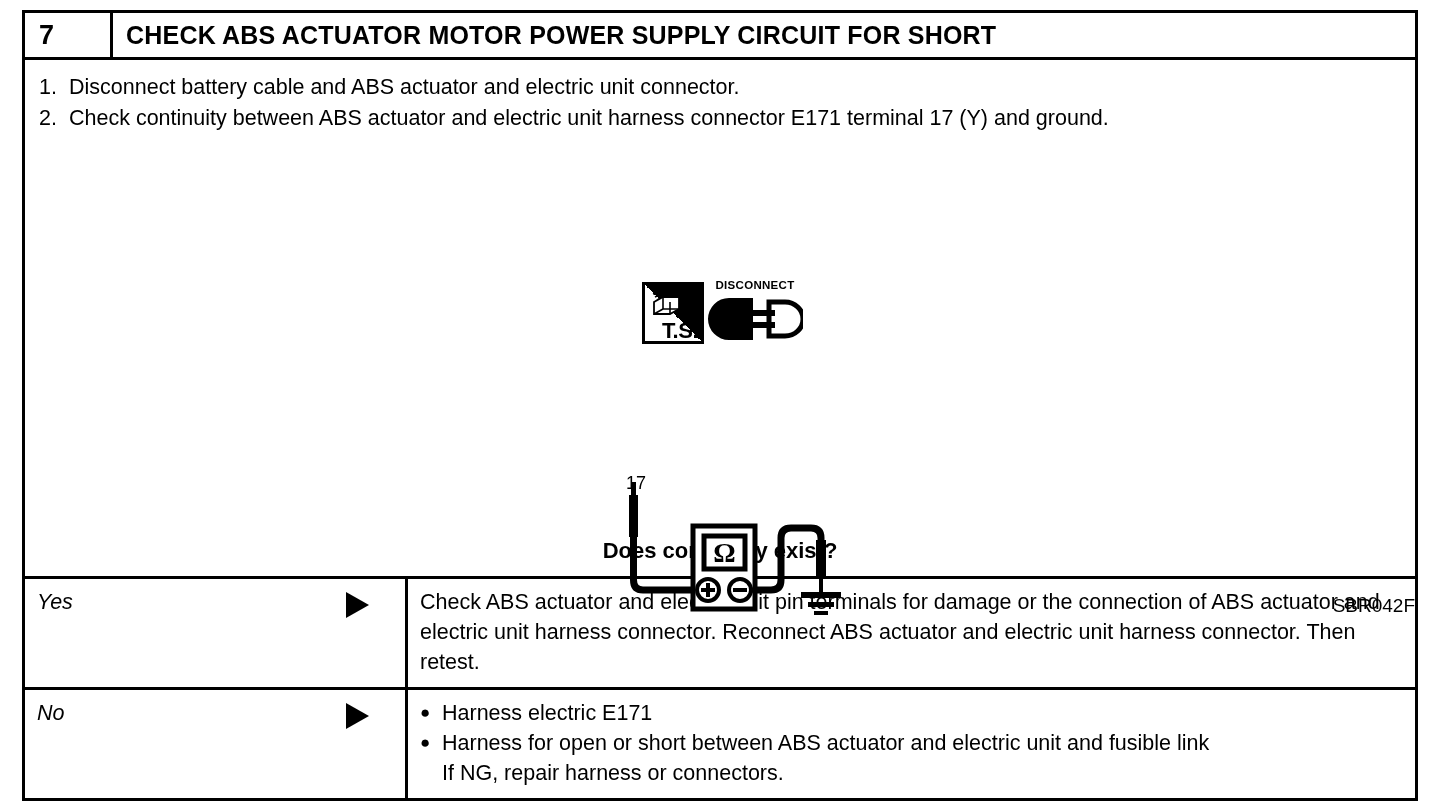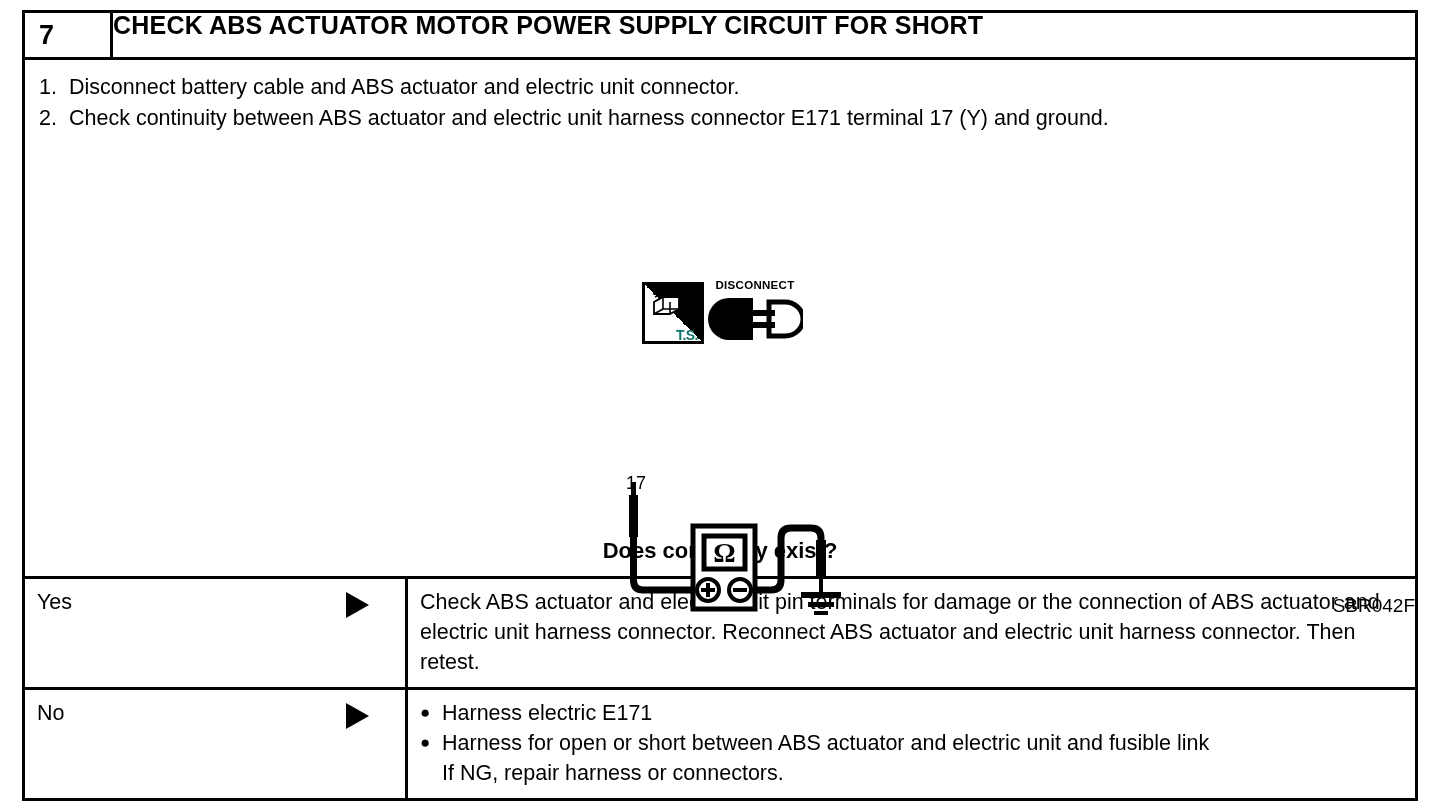--- a/index.html
+++ b/index.html
@@ -50,20 +50,22 @@
     box-sizing: border-box;
   }
   .step-number {
     font-size: 27px;
     font-weight: bold;
     line-height: 1;
   }
   .step-title-cell {
     flex: 1;
     display: flex;
+    align-items: center;
+    padding-left: 13px;
     box-sizing: border-box;
   }
   .step-title {
     font-size: 25px;
     font-weight: bold;
     letter-spacing: 0.2px;
     line-height: 1;
     white-space: nowrap;
   }
 
@@ -112,22 +114,22 @@
   .ts-tri {
     position: absolute;
     left: 0; top: 0;
     width: 100%; height: 100%;
     background: linear-gradient(to bottom left, #000 0 50%, transparent 50% 100%);
   }
   .ts-label {
     position: absolute;
     right: 3px;
     bottom: -2px;
-    color: #0f766e;
-    font-size: 14px;
+    color: #000000;
+    font-size: 22px;
     font-weight: bold;
     line-height: 1.1;
     letter-spacing: -0.5px;
   }
   .ts-connector {
     position: absolute;
     left: 6px;
     top: 6px;
   }
 
@@ -221,20 +223,21 @@
   }
   .result-label-cell {
     width: 383px;
     min-width: 383px;
     border-right: 3px solid #000;
     box-sizing: border-box;
     display: flex;
     align-items: flex-start;
     padding: 8px 18px 8px 12px;
     position: relative;
+    font-style: italic;
   }
   .result-label {
     font-size: 21.5px;
     line-height: 30px;
   }
   .result-arrow {
     position: absolute;
     right: 36px;
     top: 13px;
     width: 0;

